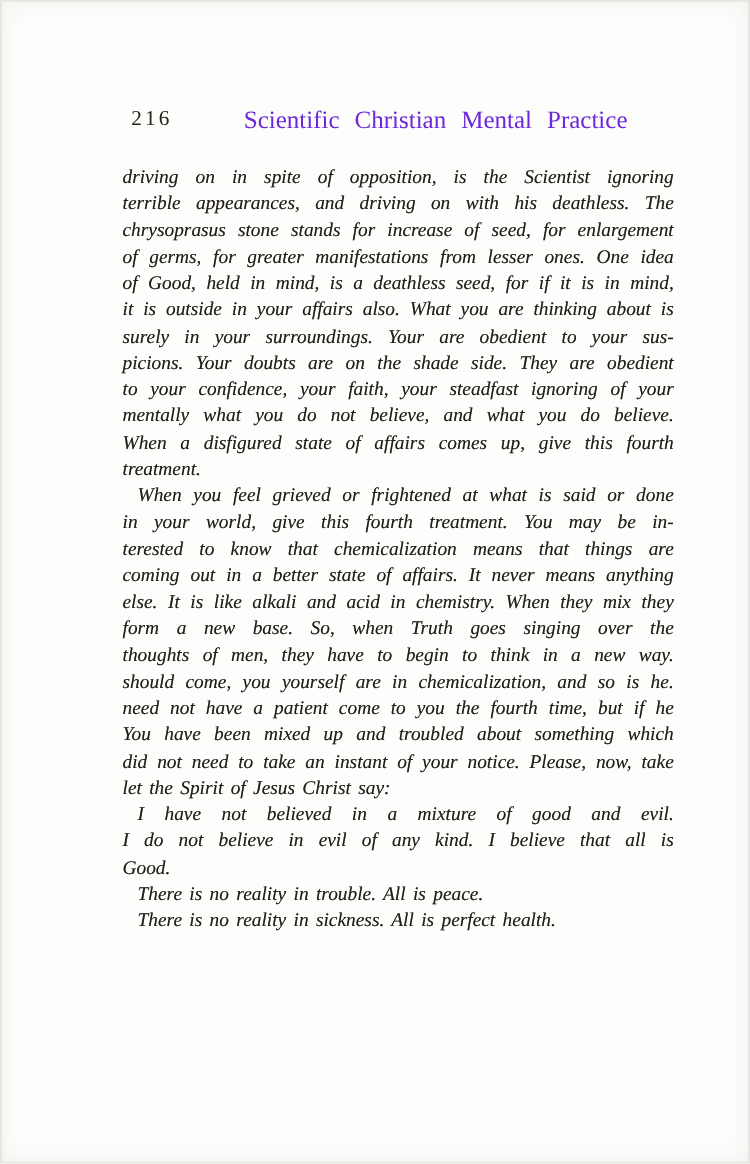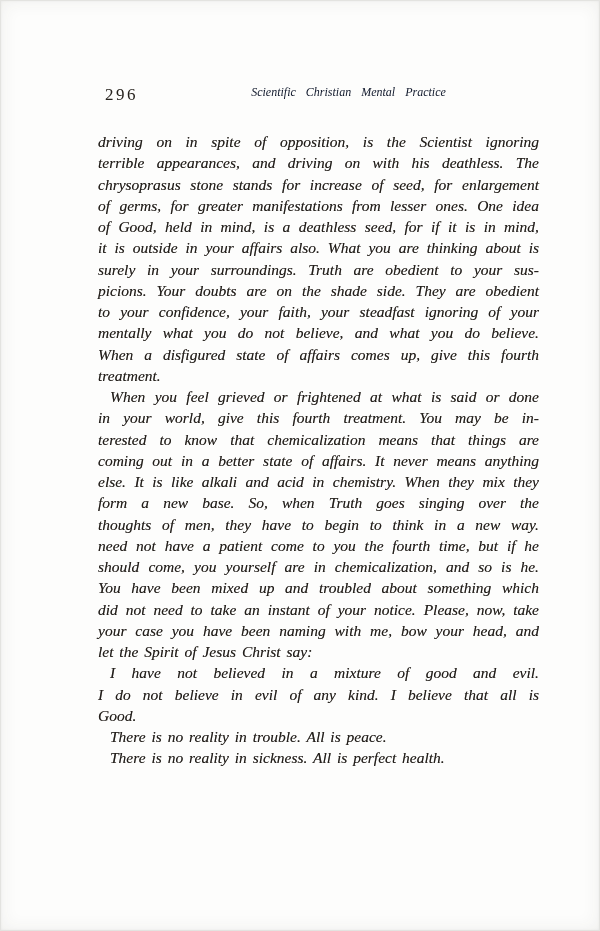--- a/index.html
+++ b/index.html
@@ -29,24 +29,23 @@
     font-size: 17px;
     letter-spacing: 2.5px;
     color: #26221d;
   }
   .running-title {
     position: absolute;
     left: 60px;
     right: 0;
     top: 0;
     text-align: center;
-    font-style: italic;
-    font-size: 12px;
+    font-size: 20px;
     word-spacing: 7px;
-    color: #0f172a;
+    color: #6d28d9;
   }
   .body-text {
     position: absolute;
     left: 97px;
     top: 130px;
     width: 441px;
   }
   .paragraph { margin: 0; font-style: italic; }
   .line {
     font-size: 15.5px;
@@ -64,54 +63,53 @@
     word-spacing: 2px;
   }
   .line.indent { padding-left: 12px; }
 </style>
 </head>
 <body>
 
 <div class="scan-page">
 
   <div class="running-header">
-    <span class="page-number">296</span>
+    <span class="page-number">216</span>
     <span class="running-title">Scientific Christian Mental Practice</span>
   </div>
 
   <div class="body-text">
 
     <div class="paragraph">
       <div class="line">driving on in spite of opposition, is the Scientist ignoring</div>
       <div class="line">terrible appearances, and driving on with his deathless. The</div>
       <div class="line">chrysoprasus stone stands for increase of seed, for enlargement</div>
       <div class="line">of germs, for greater manifestations from lesser ones. One idea</div>
       <div class="line">of Good, held in mind, is a deathless seed, for if it is in mind,</div>
       <div class="line">it is outside in your affairs also. What you are thinking about is</div>
-      <div class="line">surely in your surroundings. Truth are obedient to your sus-</div>
+      <div class="line">surely in your surroundings. Your are obedient to your sus-</div>
       <div class="line">picions. Your doubts are on the shade side. They are obedient</div>
       <div class="line">to your confidence, your faith, your steadfast ignoring of your</div>
       <div class="line">mentally what you do not believe, and what you do believe.</div>
       <div class="line">When a disfigured state of affairs comes up, give this fourth</div>
       <div class="line last">treatment.</div>
     </div>
 
     <div class="paragraph">
       <div class="line indent">When you feel grieved or frightened at what is said or done</div>
       <div class="line">in your world, give this fourth treatment. You may be in-</div>
       <div class="line">terested to know that chemicalization means that things are</div>
       <div class="line">coming out in a better state of affairs. It never means anything</div>
       <div class="line">else. It is like alkali and acid in chemistry. When they mix they</div>
       <div class="line">form a new base. So, when Truth goes singing over the</div>
       <div class="line">thoughts of men, they have to begin to think in a new way.</div>
+      <div class="line">should come, you yourself are in chemicalization, and so is he.</div>
       <div class="line">need not have a patient come to you the fourth time, but if he</div>
-      <div class="line">should come, you yourself are in chemicalization, and so is he.</div>
       <div class="line">You have been mixed up and troubled about something which</div>
       <div class="line">did not need to take an instant of your notice. Please, now, take</div>
-      <div class="line">your case you have been naming with me, bow your head, and</div>
       <div class="line last">let the Spirit of Jesus Christ say:</div>
     </div>
 
     <div class="paragraph">
       <div class="line indent">I have not believed in a mixture of good and evil.</div>
       <div class="line">I do not believe in evil of any kind. I believe that all is</div>
       <div class="line last">Good.</div>
     </div>
 
     <div class="paragraph">

